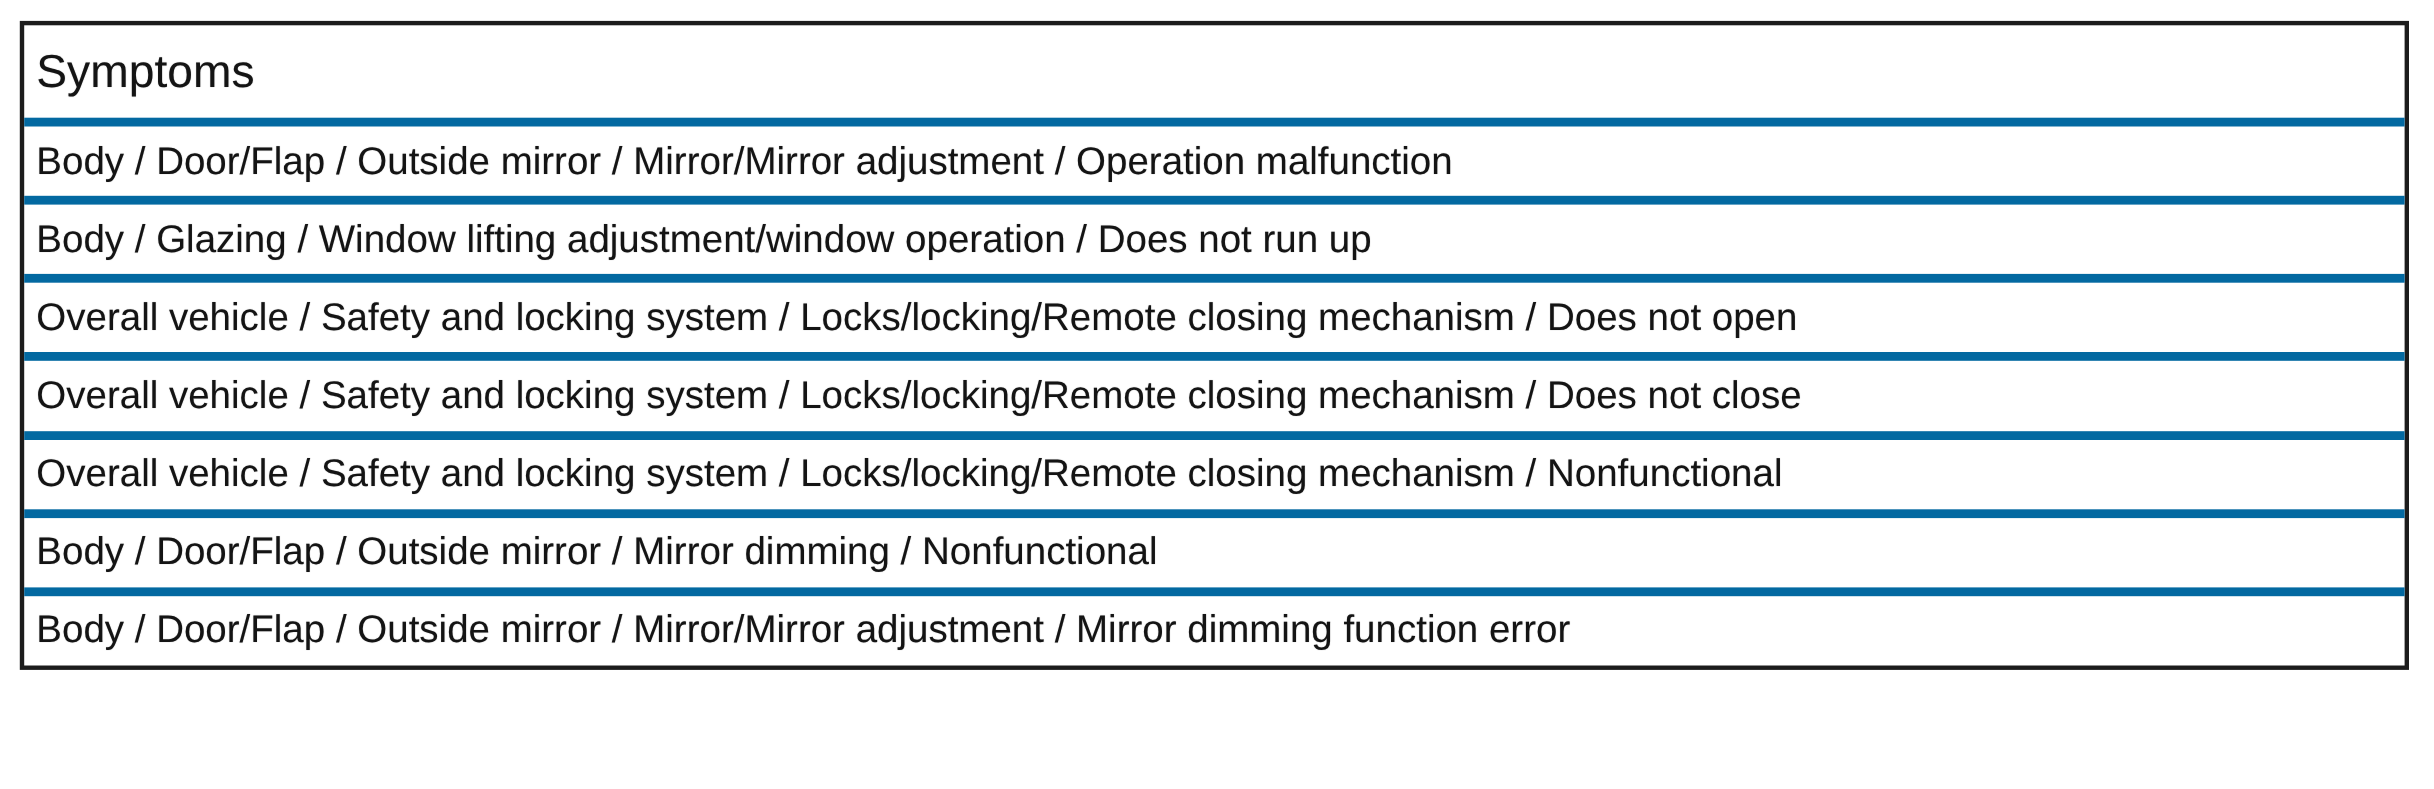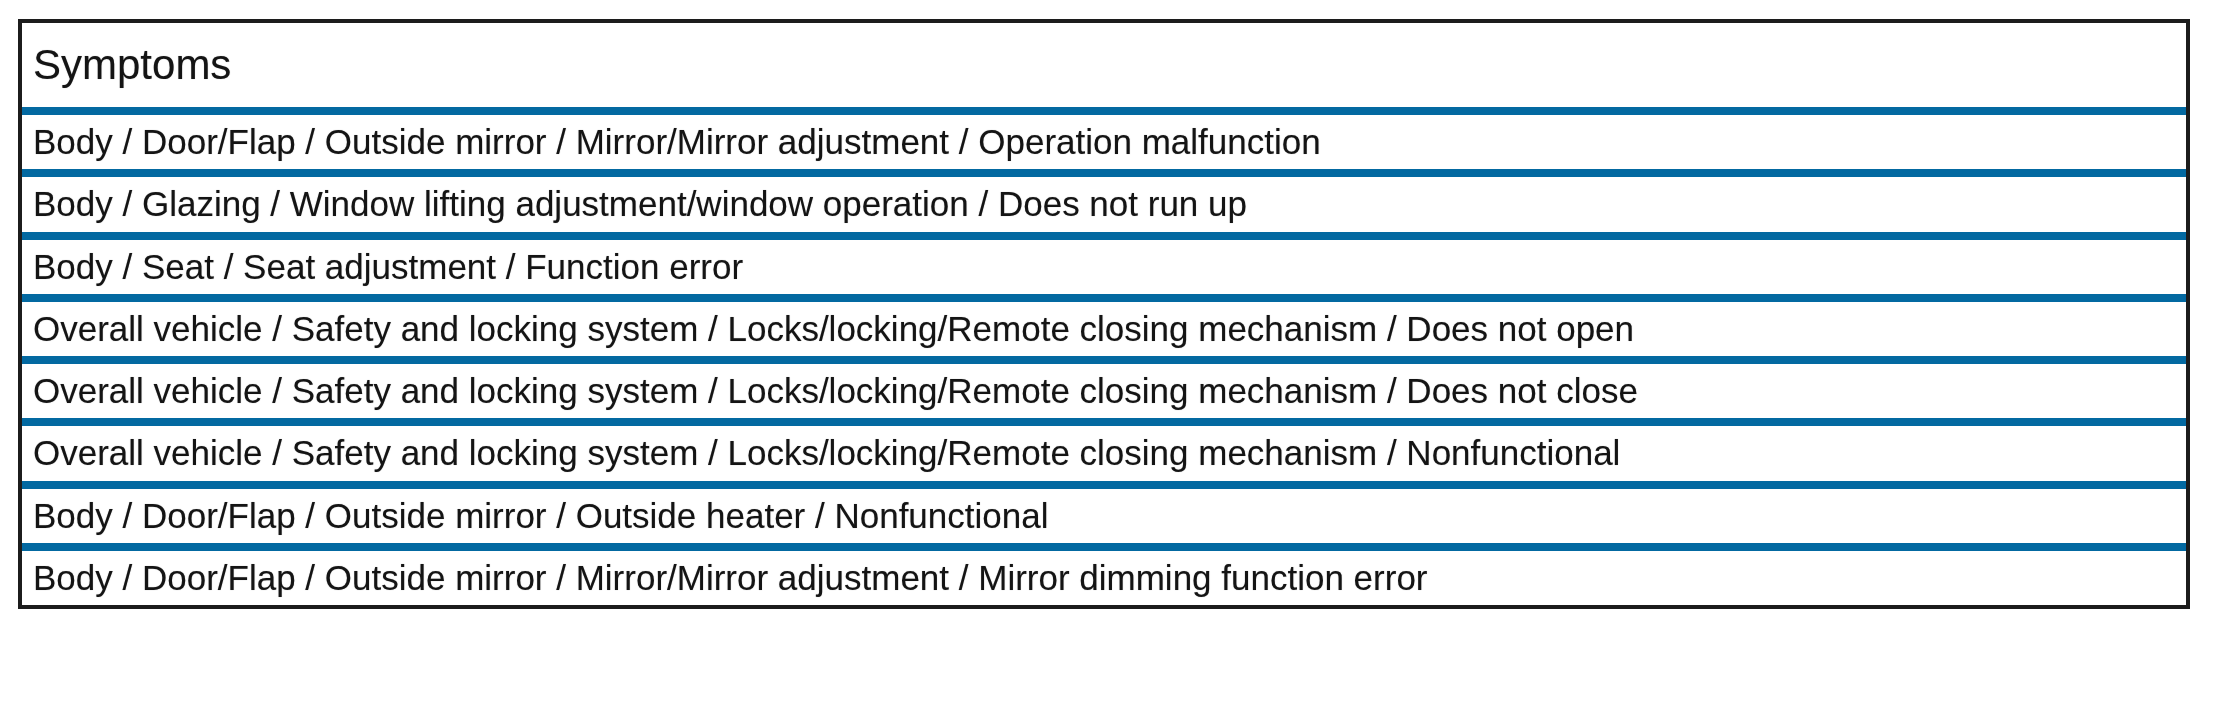--- a/index.html
+++ b/index.html
@@ -59,30 +59,27 @@
   <div class="header-row">
     <span>Symptoms</span>
   </div>
   <div class="data-row">
     <span>Body / Door/Flap / Outside mirror / Mirror/Mirror adjustment / Operation malfunction</span>
   </div>
   <div class="data-row">
     <span>Body / Glazing / Window lifting adjustment/window operation / Does not run up</span>
   </div>
   <div class="data-row">
-    <span>Body / Seat / Seat adjustment / Function error</span>
-  </div>
-  <div class="data-row">
     <span>Overall vehicle / Safety and locking system / Locks/locking/Remote closing mechanism / Does not open</span>
   </div>
   <div class="data-row">
     <span>Overall vehicle / Safety and locking system / Locks/locking/Remote closing mechanism / Does not close</span>
   </div>
   <div class="data-row">
     <span>Overall vehicle / Safety and locking system / Locks/locking/Remote closing mechanism / Nonfunctional</span>
   </div>
   <div class="data-row">
-    <span>Body / Door/Flap / Outside mirror / Outside heater / Nonfunctional</span>
+    <span>Body / Door/Flap / Outside mirror / Mirror dimming / Nonfunctional</span>
   </div>
   <div class="data-row">
     <span>Body / Door/Flap / Outside mirror / Mirror/Mirror adjustment / Mirror dimming function error</span>
   </div>
 </div>
 
 </body></html>

